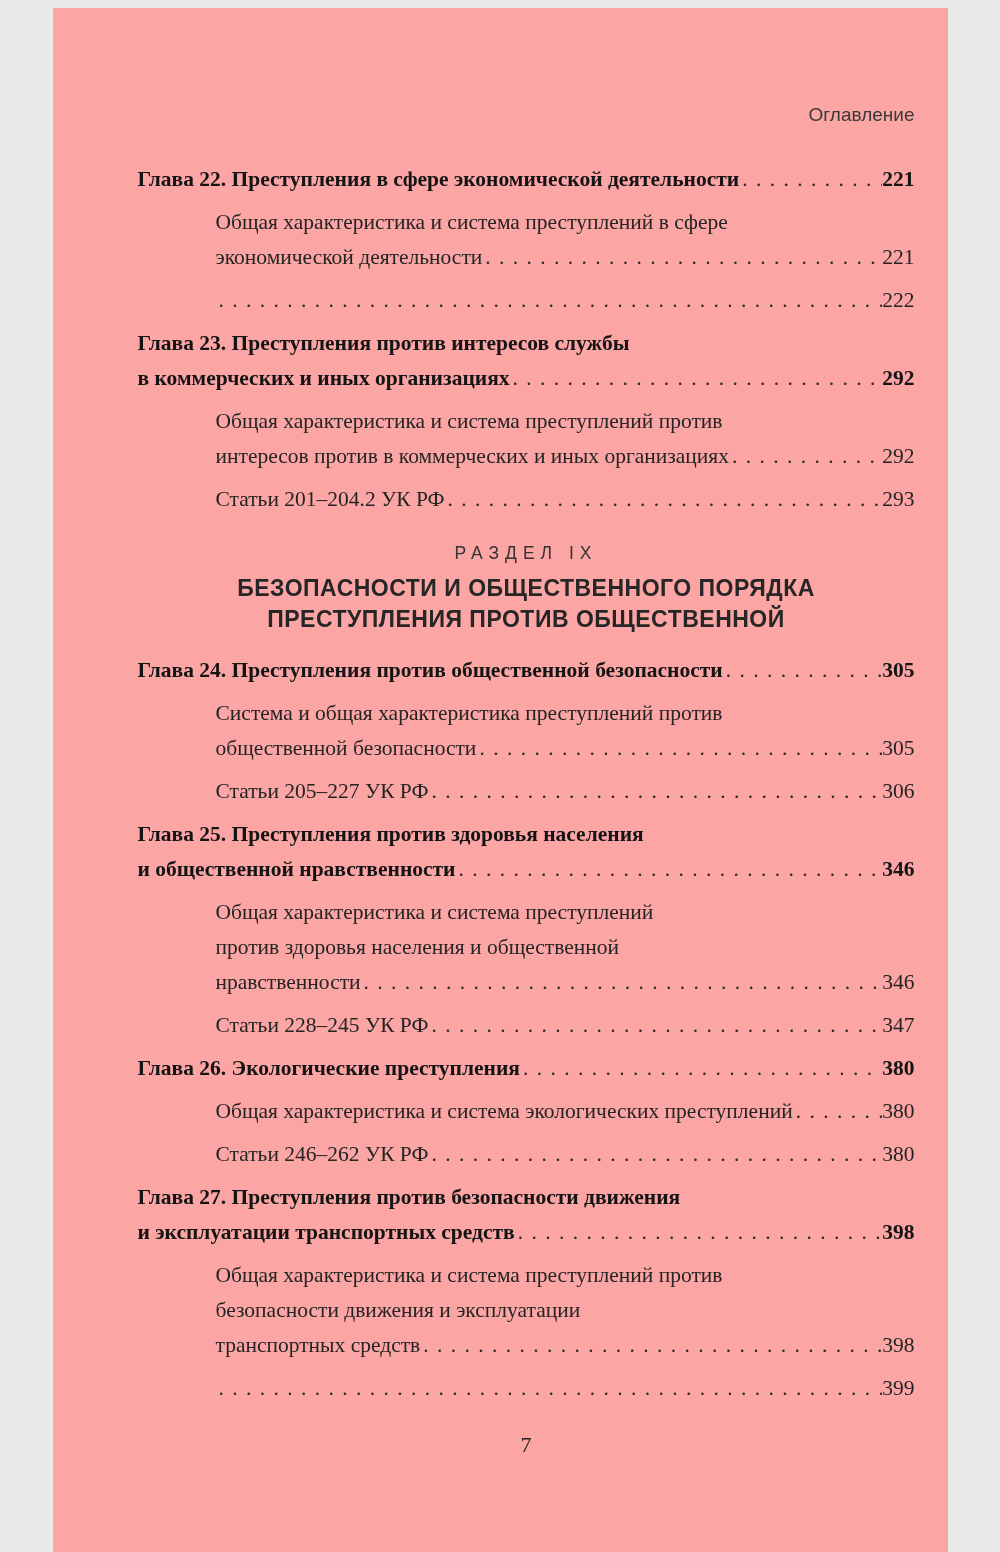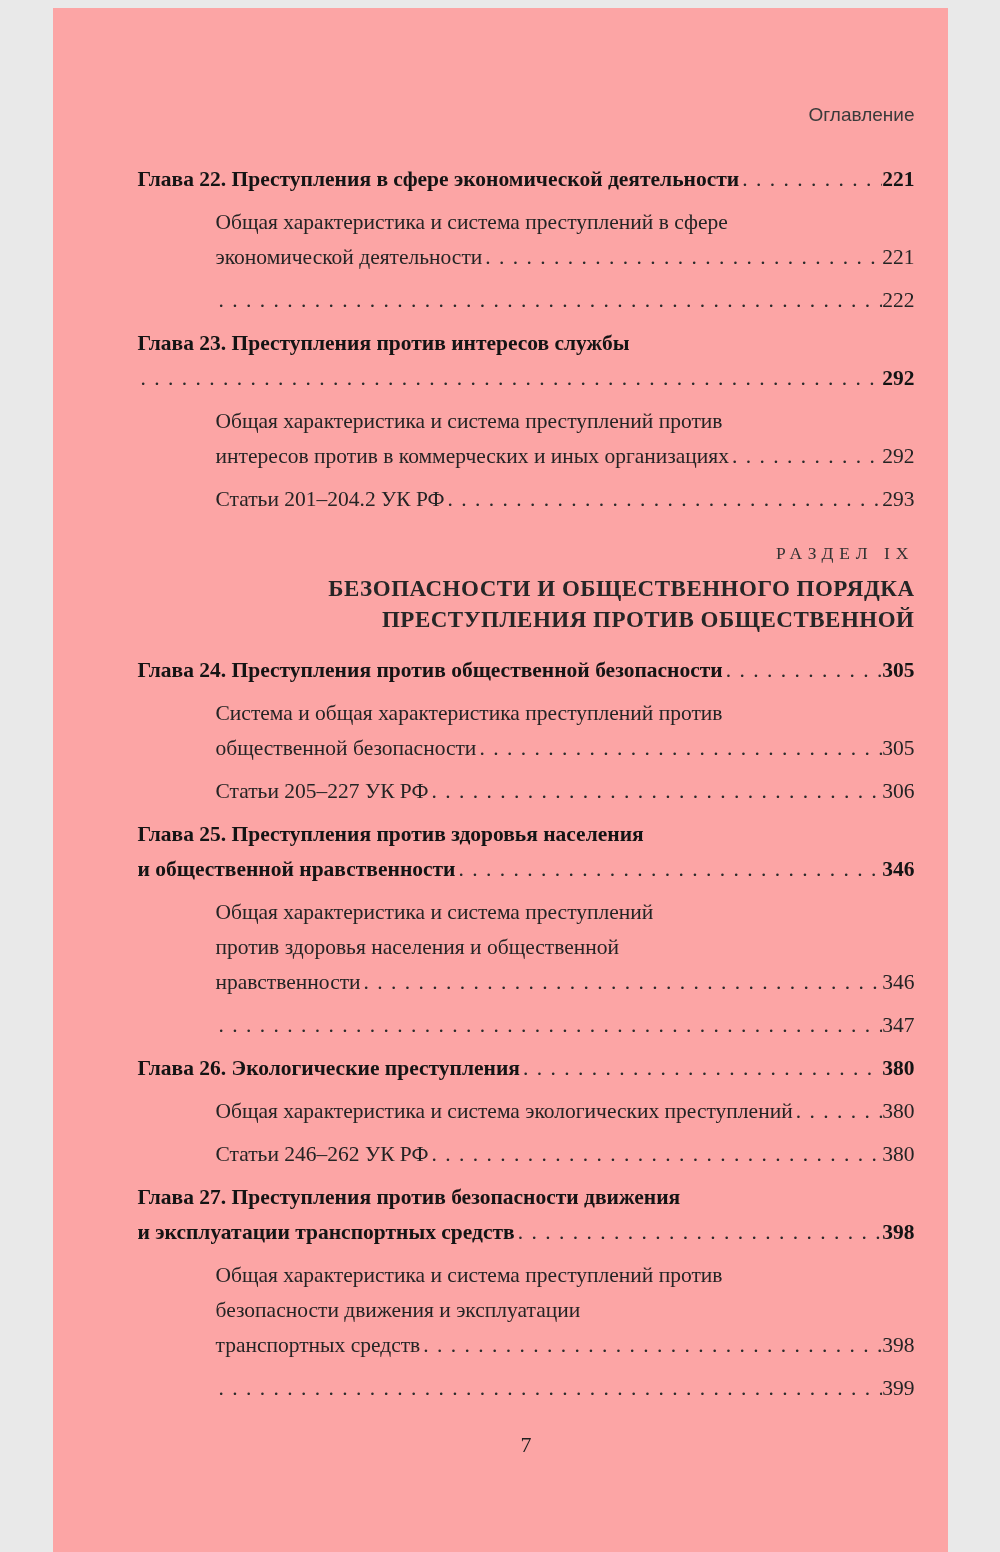--- a/index.html
+++ b/index.html
@@ -51,22 +51,22 @@
     flex: 1;
     overflow: hidden;
     white-space: nowrap;
     font-weight: 400;
     padding: 0 3px;
     letter-spacing: 1.5px;
     color: #2a2a2a;
   }
   .pg { white-space: nowrap; }
   .section-block {
-    text-align: right;
-    font-family: Liberation Serif, serif;
+    text-align: center;
+    font-family: Liberation Sans, sans-serif;
     margin: 26px 0 18px 0;
     color: #2d2d2d;
   }
   .section-kicker {
     font-size: 17.5px;
     letter-spacing: 6px;
     font-weight: 400;
     margin-bottom: 9px;
     color: #333333;
   }
@@ -111,20 +111,21 @@
         </div>
         <div class="entry sub">
           <div class="leader-row">
             <span class="leader">. . . . . . . . . . . . . . . . . . . . . . . . . . . . . . . . . . . . . . . . . . . . . . . . . . . . . . . . . . . . . . . . . . . . . . . . . . . . . . . . </span>
             <span class="pg">222</span>
           </div>
         </div>
         <div class="entry chapter">
           <div class="pre-line">Глава 23. Преступления против интересов службы</div>
           <div class="leader-row">
+            <span class="t">в коммерческих и иных организациях</span>
             <span class="leader">. . . . . . . . . . . . . . . . . . . . . . . . . . . . . . . . . . . . . . . . . . . . . . . . . . . . . . . . . . . . . . . . . . . . . . . . . . . . . . . . </span>
             <span class="pg">292</span>
           </div>
         </div>
         <div class="entry sub">
           <div class="pre-line">Общая характеристика и система преступлений против</div>
           <div class="leader-row">
             <span class="t">интересов против в коммерческих и иных организациях</span>
             <span class="leader">. . . . . . . . . . . . . . . . . . . . . . . . . . . . . . . . . . . . . . . . . . . . . . . . . . . . . . . . . . . . . . . . . . . . . . . . . . . . . . . . </span>
             <span class="pg">292</span>
@@ -176,20 +177,21 @@
           <div class="pre-line">Общая характеристика и система преступлений</div>
           <div class="pre-line">против здоровья населения и общественной</div>
           <div class="leader-row">
             <span class="t">нравственности</span>
             <span class="leader">. . . . . . . . . . . . . . . . . . . . . . . . . . . . . . . . . . . . . . . . . . . . . . . . . . . . . . . . . . . . . . . . . . . . . . . . . . . . . . . . </span>
             <span class="pg">346</span>
           </div>
         </div>
         <div class="entry sub">
           <div class="leader-row">
+            <span class="t">Статьи 228–245 УК РФ</span>
             <span class="leader">. . . . . . . . . . . . . . . . . . . . . . . . . . . . . . . . . . . . . . . . . . . . . . . . . . . . . . . . . . . . . . . . . . . . . . . . . . . . . . . . </span>
             <span class="pg">347</span>
           </div>
         </div>
         <div class="entry chapter">
           <div class="leader-row">
             <span class="t">Глава 26. Экологические преступления</span>
             <span class="leader">. . . . . . . . . . . . . . . . . . . . . . . . . . . . . . . . . . . . . . . . . . . . . . . . . . . . . . . . . . . . . . . . . . . . . . . . . . . . . . . . </span>
             <span class="pg">380</span>
           </div>

